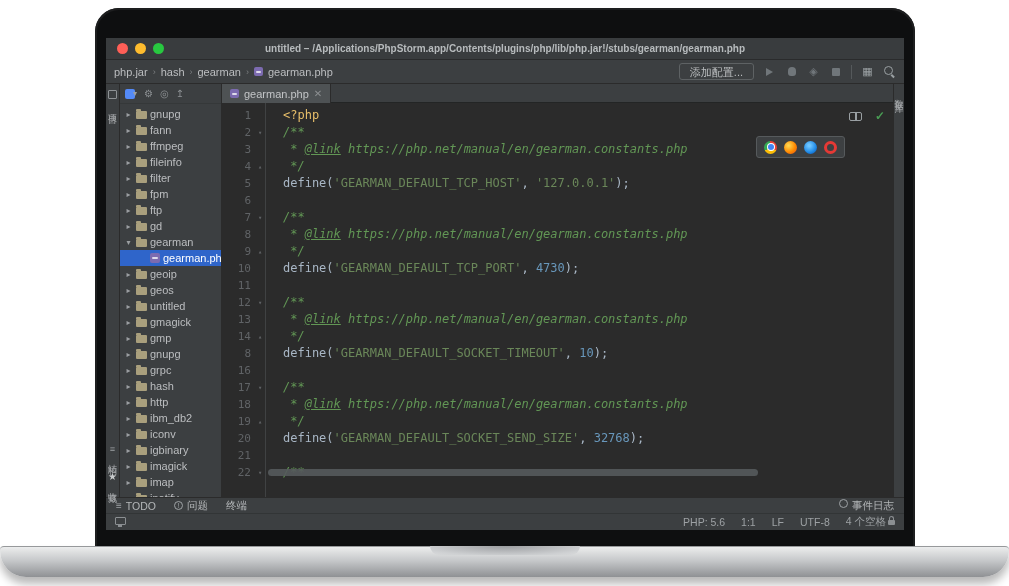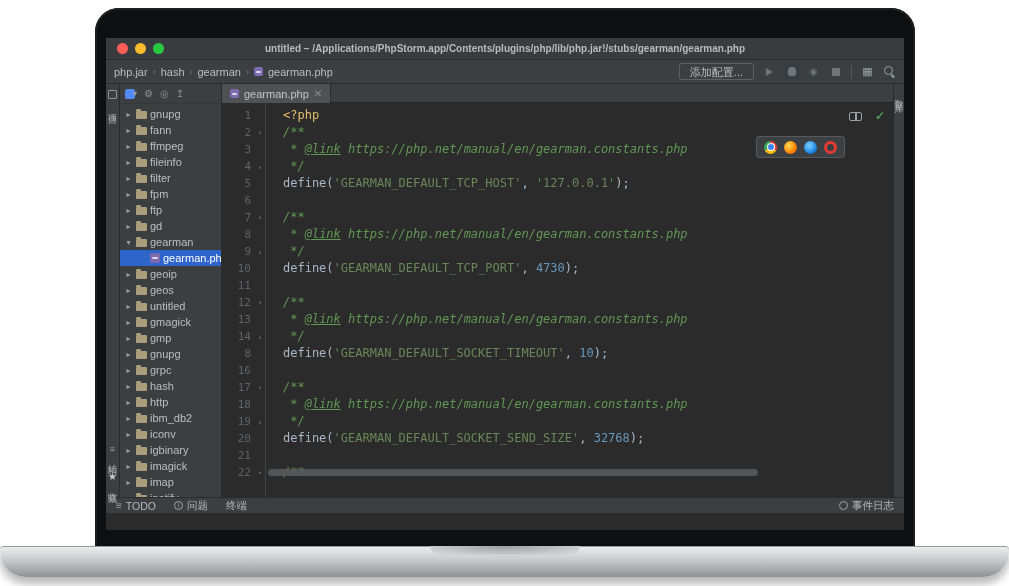--- a/index.html
+++ b/index.html
@@ -103,21 +103,21 @@
   .bicon.opera{background:transparent;border:3.5px solid #e53935}
 
   .hscroll{position:absolute;left:46px;bottom:21px;width:490px;height:7px;background:#555a5c;border-radius:4px;opacity:.9}
 
   
   .toolbar-bottom{height:16px;background:var(--panel-bg);border-top:1px solid #2b2b2b;display:flex;align-items:center;gap:18px;padding:0 10px;font-size:10.5px;color:#b4b7b9}
   .tb-item{display:flex;align-items:center;gap:4px}
   .todo-ic{font-size:10px;color:#9ea2a5}
   .prob-ic{width:9px;height:9px;border:1.2px solid #9ea2a5;border-radius:50%;display:inline-flex;align-items:center;justify-content:center;font-size:7px;color:#9ea2a5}
   .elog-ic{width:9px;height:9px;border:1.2px solid #9ea2a5;border-radius:50%}
-  .tb-right{margin-left:auto;display:flex;align-items:center;gap:4px}
+  .tb-right{margin-left:auto;display:flex;gap:4px}
 
   .statusbar{height:17px;background:var(--panel-bg);border-top:1px solid #323536;display:flex;align-items:center;padding:0 9px;font-size:10.5px;color:#9da1a4}
   .monitor{width:11px;height:8px;border:1.5px solid #8b8f92;border-radius:1px;position:relative;margin-top:-2px}
   .monitor::after{content:"";position:absolute;left:2px;bottom:-3px;width:4px;height:2px;background:#8b8f92}
   .sb-right{margin-left:auto;display:flex;align-items:center;gap:16px}
   .st-item{white-space:nowrap}
   .lock{width:7px;height:5px;background:#8b8f92;border-radius:1px;position:relative;margin-left:2px}
   .lock::before{content:"";position:absolute;top:-4px;left:1px;width:3px;height:3px;border:1.5px solid #8b8f92;border-bottom:none;border-radius:3px 3px 0 0}
 </style>
 </head>
@@ -454,15 +454,26 @@
       </span>
       <span class="tb-item">
         <span>终端</span>
       </span>
       <span class="tb-right">
         <span class="elog-ic"></span>
         <span>事件日志</span>
       </span>
     </div>
 
+    <div class="statusbar">
+      <span class="monitor"></span>
+      <span class="sb-right">
+          <span class="st-item">PHP: 5.6</span>
+          <span class="st-item">1:1</span>
+          <span class="st-item">LF</span>
+          <span class="st-item">UTF-8</span>
+          <span class="st-item">4 个空格</span>
+        </span>
+      <span class="lock"></span>
+    </div>
 
   </div>
 </div>
 
 </body></html>

